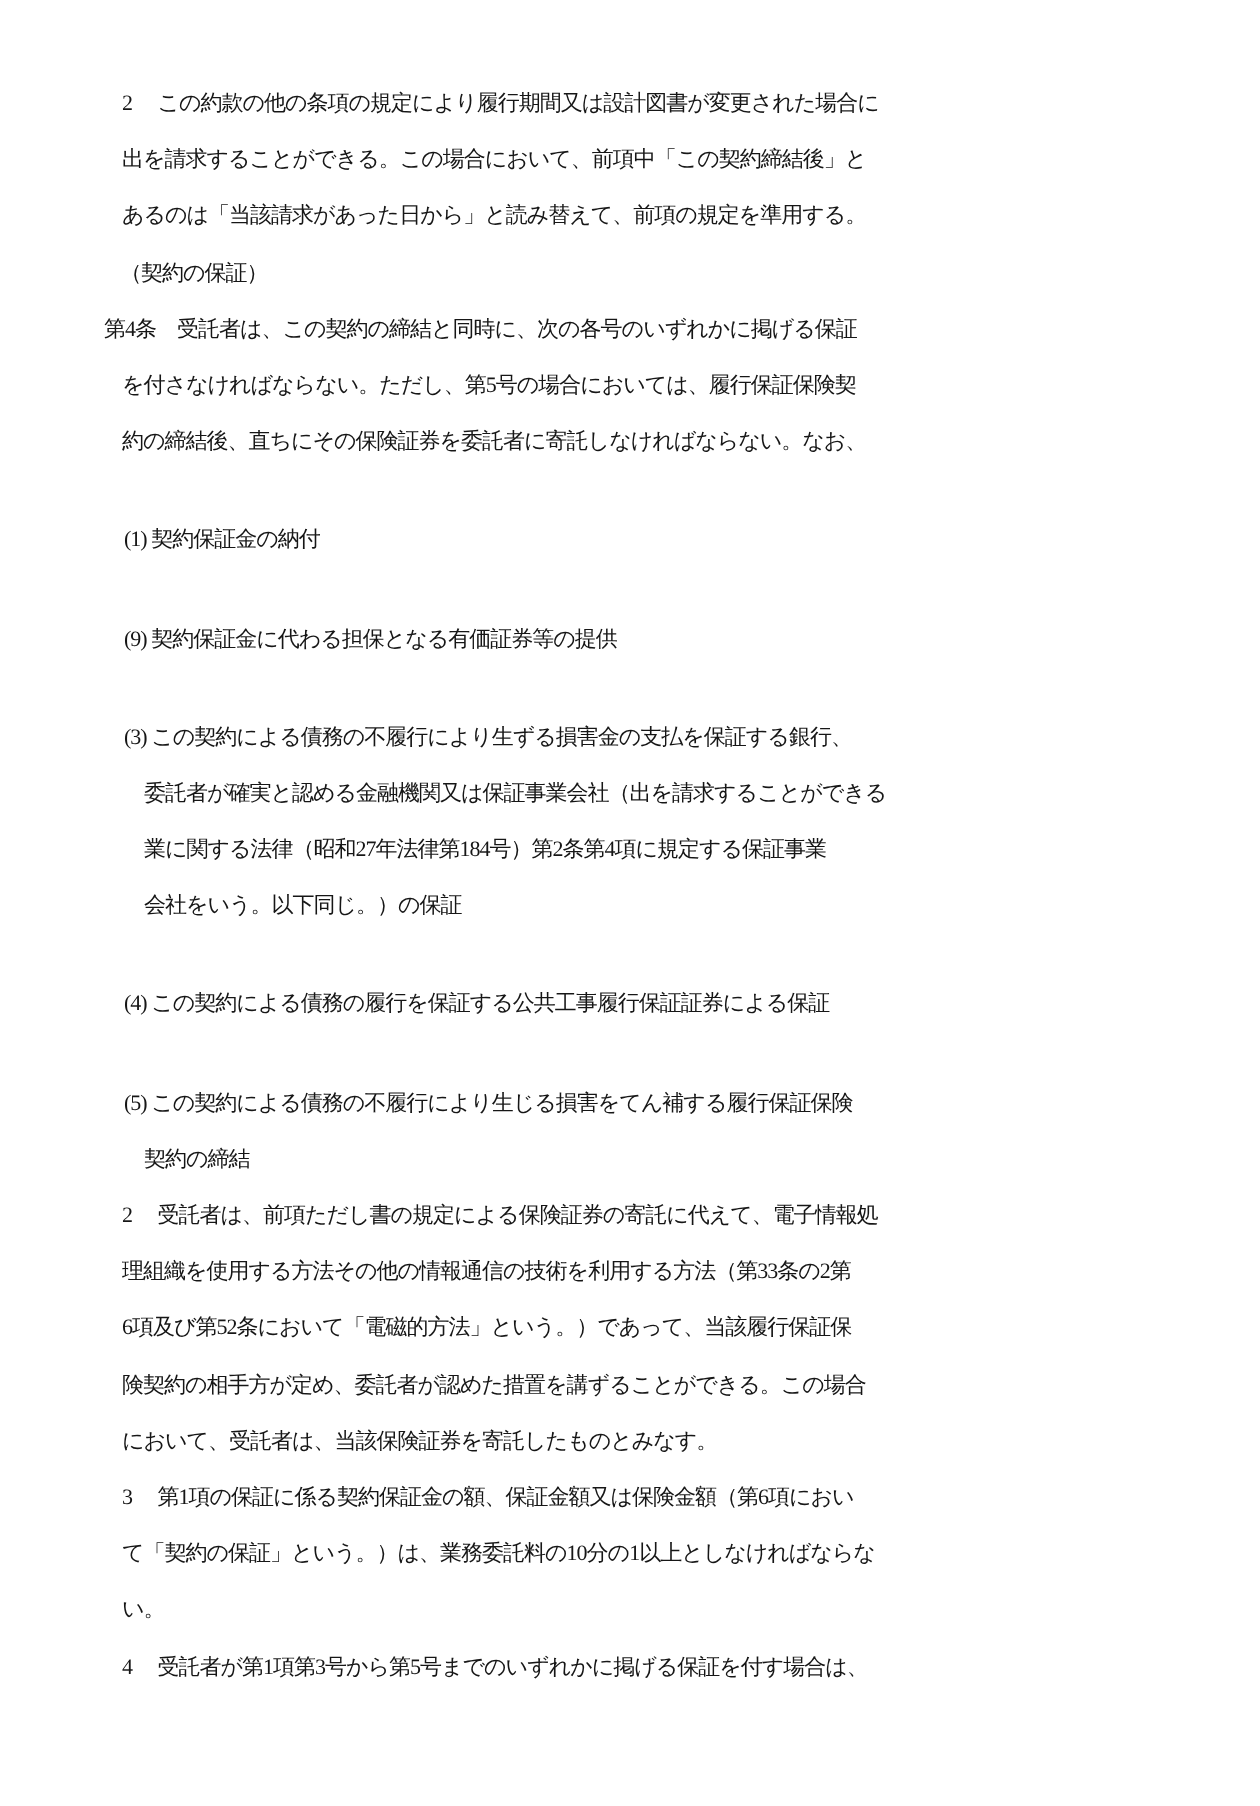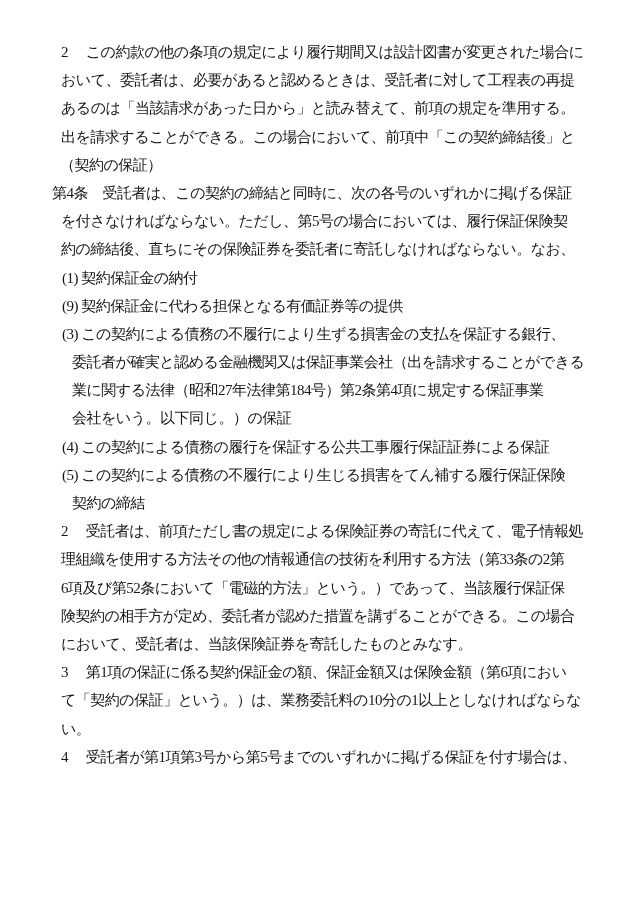--- a/index.html
+++ b/index.html
@@ -11,47 +11,46 @@
     position: relative;
     width: 630px;
     height: 903px;
     background: #ffffff;
     overflow: hidden;
     font-family: "Liberation Serif", "DejaVu Serif", serif;
     color: #161616;
   }
   .doc {
     padding: 38px 56px 0 52px;
-    font-size: 15px;
+    font-size: 11px;
     letter-spacing: -0.5px;
     font-family: Liberation Serif, serif;
   }
   .line {
     line-height: 28.2px;
     height: 28.2px;
     white-space: pre;
     -webkit-font-smoothing: antialiased;
   }
   
   .line.article            { padding-left: 0; }
   .line.heading            { padding-left: 8px; }
   .line.paragraph          { padding-left: 9px; }
   .line.continuation       { padding-left: 9px; }
-  .line.item               { padding-left: 10px; }
+  .line.item               { padding-left: 10px; margin-top: 21px; }
   .line.item-continuation  { padding-left: 20px; }
 </style>
 </head>
 <body>
 
 <div class="page" style="background: rgb(255, 255, 255); color: rgb(22, 22, 22);">
   <div class="doc">
       <div class="line paragraph">2　 この約款の他の条項の規定により履行期間又は設計図書が変更された場合に</div>
-      <div class="line continuation">おいて、委託者は、必要があると認めるときは、受託者に対して工程表の再提</div>
+      <div class="line continuation">出を請求することができる。この場合において、前項中「この契約締結後」と</div>
       <div class="line continuation">あるのは「当該請求があった日から」と読み替えて、前項の規定を準用する。</div>
-      <div class="line continuation">出を請求することができる。この場合において、前項中「この契約締結後」と</div>
       <div class="line heading">（契約の保証）</div>
       <div class="line article">第4条　受託者は、この契約の締結と同時に、次の各号のいずれかに掲げる保証</div>
       <div class="line continuation">を付さなければならない。ただし、第5号の場合においては、履行保証保険契</div>
       <div class="line continuation">約の締結後、直ちにその保険証券を委託者に寄託しなければならない。なお、</div>
       <div class="line item">(1) 契約保証金の納付</div>
       <div class="line item">(9) 契約保証金に代わる担保となる有価証券等の提供</div>
       <div class="line item">(3) この契約による債務の不履行により生ずる損害金の支払を保証する銀行、</div>
       <div class="line item-continuation">委託者が確実と認める金融機関又は保証事業会社（出を請求することができる</div>
       <div class="line item-continuation">業に関する法律（昭和27年法律第184号）第2条第4項に規定する保証事業</div>
       <div class="line item-continuation">会社をいう。以下同じ。）の保証</div>

